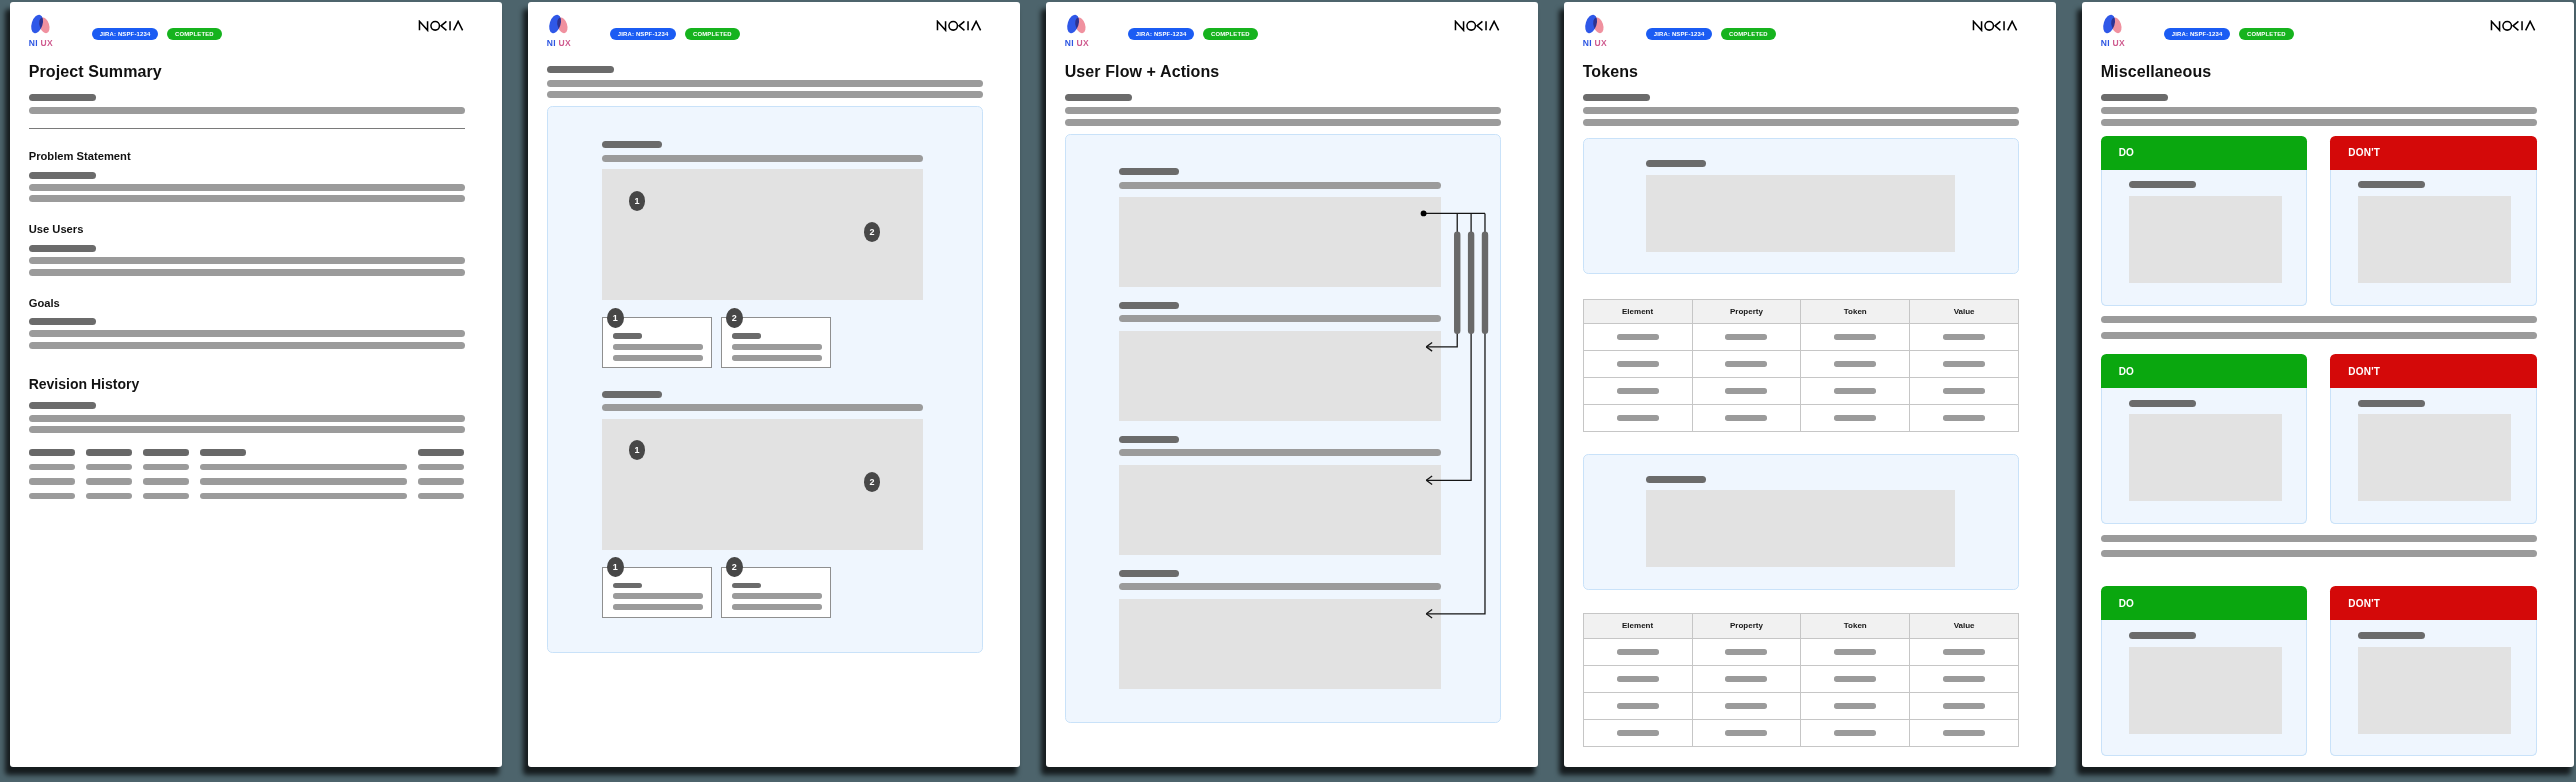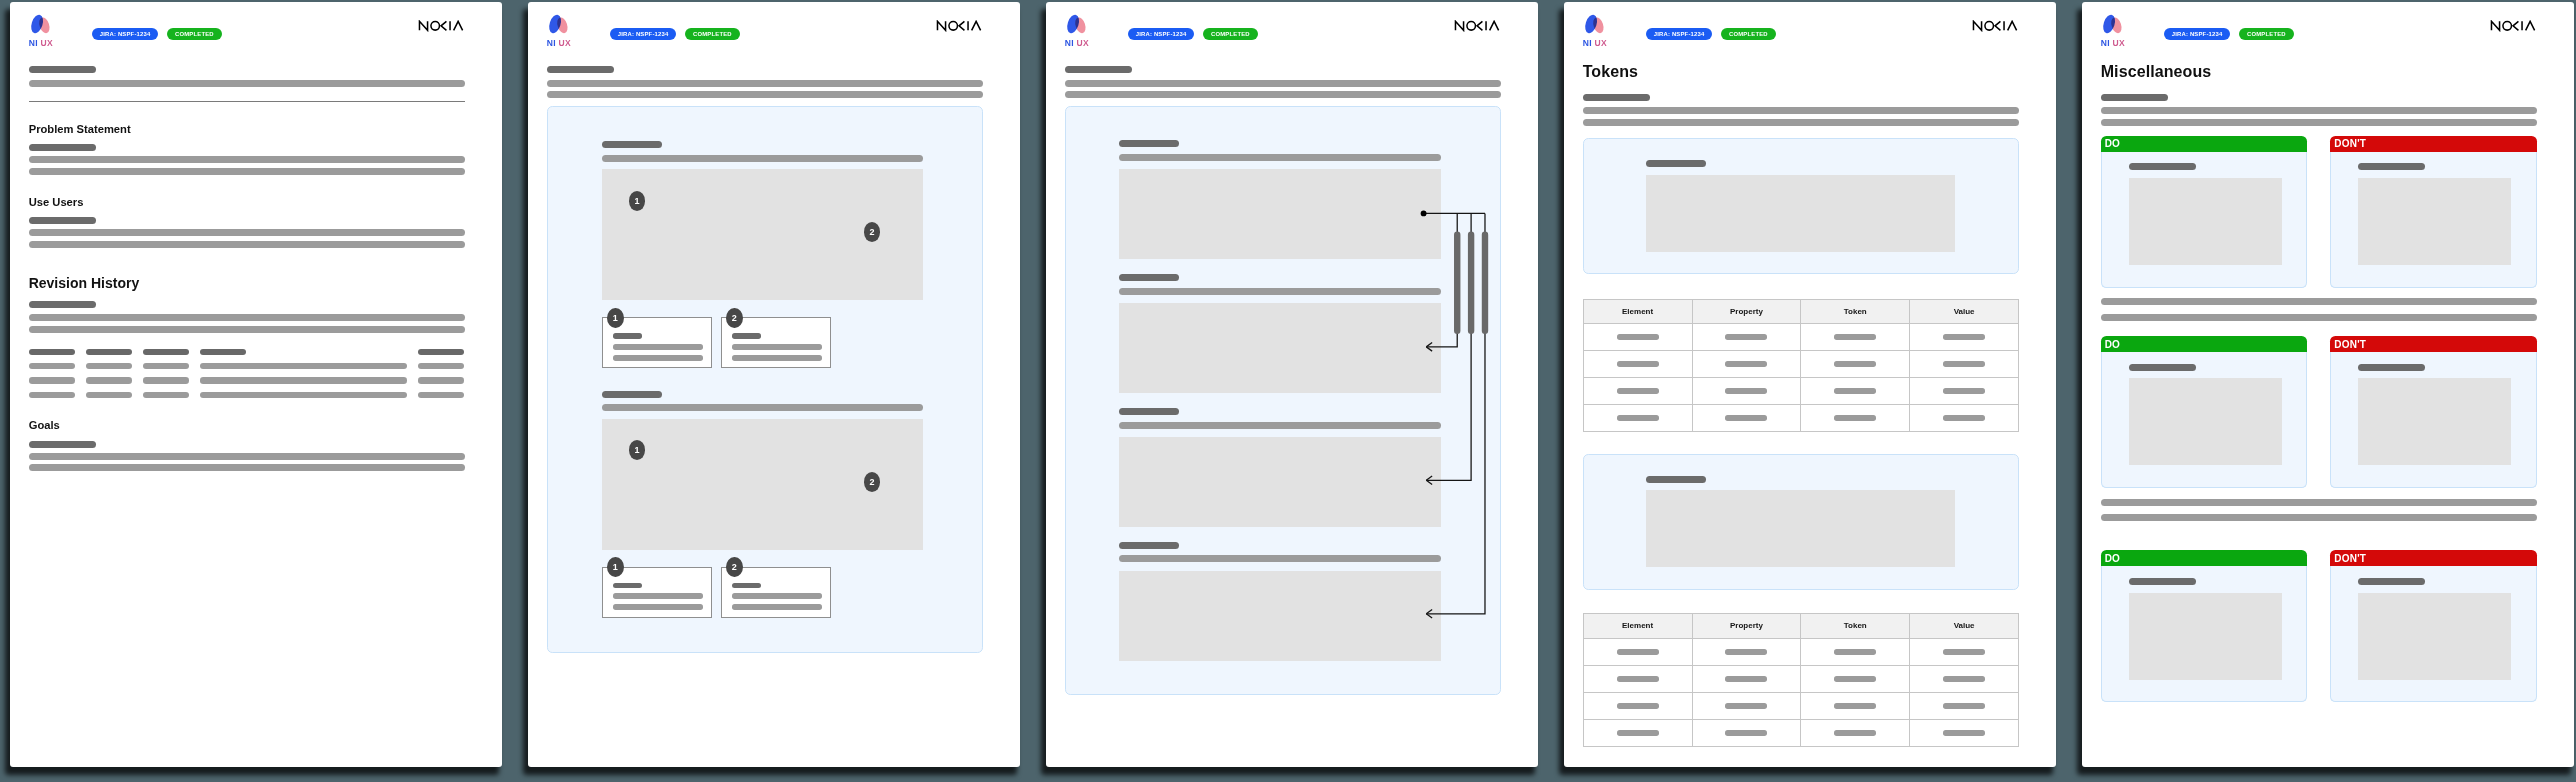--- a/index.html
+++ b/index.html
@@ -47,22 +47,22 @@
   .tokpanel{padding:21.4px 0 21.4px 62px;}
   .tokimg{width:309px;height:77px;background:#e2e2e2;margin-top:7.5px;}
   .toktable{width:100%;border-collapse:collapse;margin-top:24.6px;table-layout:fixed;}
   .toktable th{border:0.5px solid #c6c6c6;background:#f1f1f1;height:21.4px;font-size:8px;
                font-weight:700;color:#161616;}
   .toktable td{border:0.5px solid #c6c6c6;height:24px;}
   .cellbar{width:42px;height:5.9px;border-radius:2.7px;background:#9b9b9b;margin:0 auto;}
   
   .dd-row{display:flex;gap:23px;}
   .ddcard{width:207px;}
-  .ddhead{height:16px;border-radius:5.3px 5.3px 0 0;color:#fff;font-size:10px;font-weight:700;
-          display:flex;align-items:center;padding-left:4px;box-sizing:border-box;letter-spacing:0.2px;}
+  .ddhead{height:34px;border-radius:5.3px 5.3px 0 0;color:#fff;font-size:10px;font-weight:700;
+          display:flex;align-items:center;padding-left:18px;box-sizing:border-box;letter-spacing:0.2px;}
   .ddhead.do{background:#0aa70f;}
   .ddhead.dont{background:#d40909;}
   .ddbody{height:136px;background:#eff6fe;border:0.8px solid #c9e2f9;border-top:none;
           border-radius:0 0 5.3px 5.3px;padding:11.7px 0 0 27px;box-sizing:border-box;}
   .ddimg{width:153px;height:87px;background:#e2e2e2;margin-top:7.5px;}
   
   .rev{display:grid;grid-template-columns:46px 46px 46px 207px 46px;column-gap:11.2px;row-gap:8px;margin-top:16px;}
   .rb{height:6.4px;border-radius:3.2px;background:#9b9b9b;}
   .rb.hd{background:#686868;}
   .rb.w86{width:46px;}
@@ -88,32 +88,39 @@
       <svg class="nokia" width="47" height="11.7" viewBox="0 0 104 26">
         <g stroke="#000" stroke-width="3.4" fill="none">
           <polyline points="3,23 3,3 21,23 21,3"></polyline>
           <circle cx="38" cy="13" r="9.5"></circle>
           <polyline points="63,3 51,13 63,23"></polyline>
           <line x1="71" y1="3" x2="71" y2="23"></line>
           <polyline points="79,23 89,3 99,23"></polyline>
         </g>
       </svg>
     </div>
+    <h1 class="title">Project Summary</h1>
     <div class="lbl" style="margin-top:11.2px"></div>
     <div class="lb" style="margin-top:6.4px"></div>
     <hr class="divline">
 
     <div style="margin-top:20px">
       <h2 class="h2">Problem Statement</h2>
       <div class="lbl" style="margin-top:8.5px"></div>
       <div class="lb" style="margin-top:5.3px"></div>
       <div class="lb" style="margin-top:4.3px"></div>
     </div>
     <div style="margin-top:20px">
       <h2 class="h2">Use Users</h2>
+      <div class="lbl" style="margin-top:8.5px"></div>
+      <div class="lb" style="margin-top:5.3px"></div>
+      <div class="lb" style="margin-top:4.3px"></div>
+    </div>
+    <div style="margin-top:20px">
+      <h2 class="h2">Goals</h2>
       <div class="lbl" style="margin-top:8.5px"></div>
       <div class="lb" style="margin-top:5.3px"></div>
       <div class="lb" style="margin-top:4.3px"></div>
     </div>
     <div style="margin-top:27px">
       <h2 class="h2 big">Revision History</h2>
       <div class="lbl" style="margin-top:9.6px"></div>
       <div class="lb" style="margin-top:5.9px"></div>
       <div class="lb" style="margin-top:4.3px"></div>
       <div class="rev">
@@ -135,26 +142,20 @@
         <div class="rb"></div>
         <div class="rb"></div>
 
         <div class="rb"></div>
         <div class="rb"></div>
         <div class="rb"></div>
         <div class="rb"></div>
         <div class="rb"></div>
       </div>
     </div>
-    <div style="margin-top:20px">
-      <h2 class="h2">Goals</h2>
-      <div class="lbl" style="margin-top:8.5px"></div>
-      <div class="lb" style="margin-top:5.3px"></div>
-      <div class="lb" style="margin-top:4.3px"></div>
-    </div>
   </div>
 
   <div class="page" style="left:528px">
     <div class="pghead">
       <div class="niux">
         <svg width="23.5" height="24.6" viewBox="0 0 52 54">
           <ellipse cx="18" cy="24" rx="12" ry="21" transform="rotate(18 18 24)" fill="#2f58e8"></ellipse>
           <ellipse cx="34" cy="27" rx="10.5" ry="18" transform="rotate(-18 34 27)" fill="#f0919f" style="mix-blend-mode:multiply"></ellipse>
         </svg>
         <div class="niux-text"><span class="ni">NI</span> <span class="ux">UX</span></div>
@@ -243,20 +244,21 @@
       <svg class="nokia" width="47" height="11.7" viewBox="0 0 104 26">
         <g stroke="#000" stroke-width="3.4" fill="none">
           <polyline points="3,23 3,3 21,23 21,3"></polyline>
             <circle cx="38" cy="13" r="9.5"></circle>
           <polyline points="63,3 51,13 63,23"></polyline>
             <line x1="71" y1="3" x2="71" y2="23"></line>
           <polyline points="79,23 89,3 99,23"></polyline>
         </g>
       </svg>
     </div>
+    <h1 class="title">User Flow + Actions</h1>
     <div class="lbl" style="margin-top:11.2px"></div>
     <div class="lb" style="margin-top:6.4px"></div>
     <div class="lb" style="margin-top:4.8px"></div>
 
     <div class="panel p3">
       <div>
         <div class="lbl" style="width:60px"></div>
         <div class="lb" style="margin-top:6.4px"></div>
         <div class="imgph" style="width:100%;height:90px;margin-top:8.5px"></div>
       </div>

